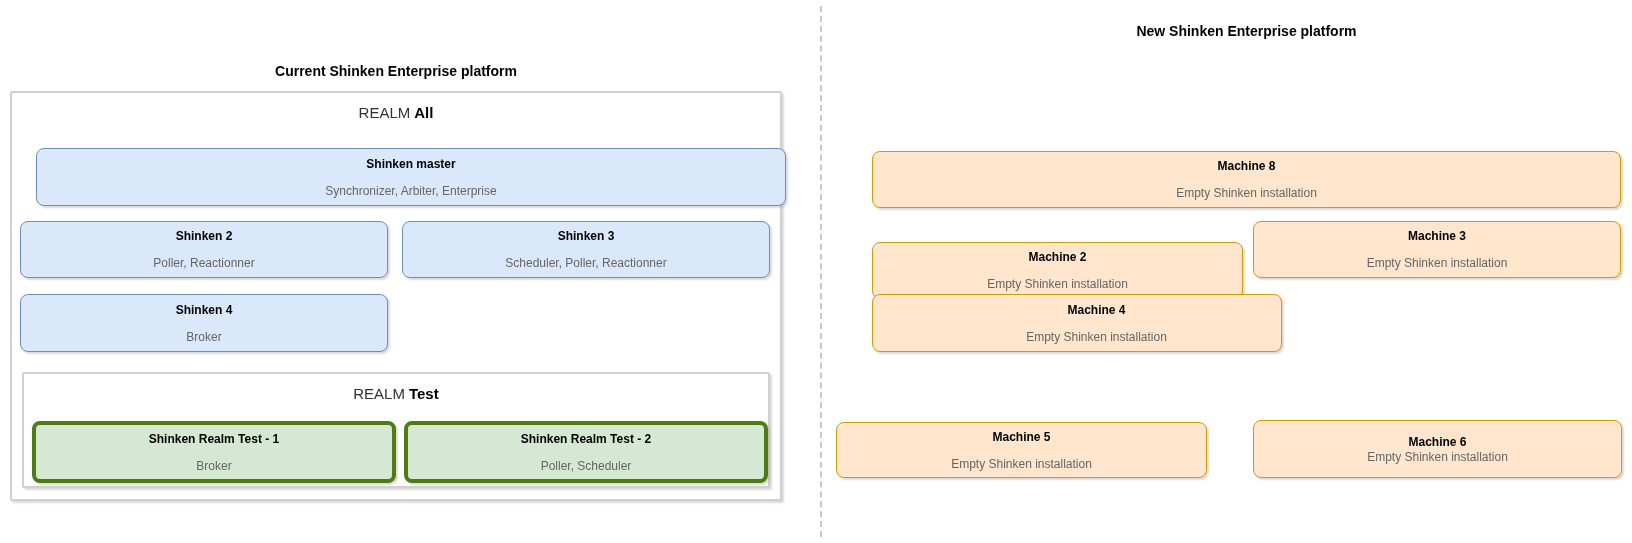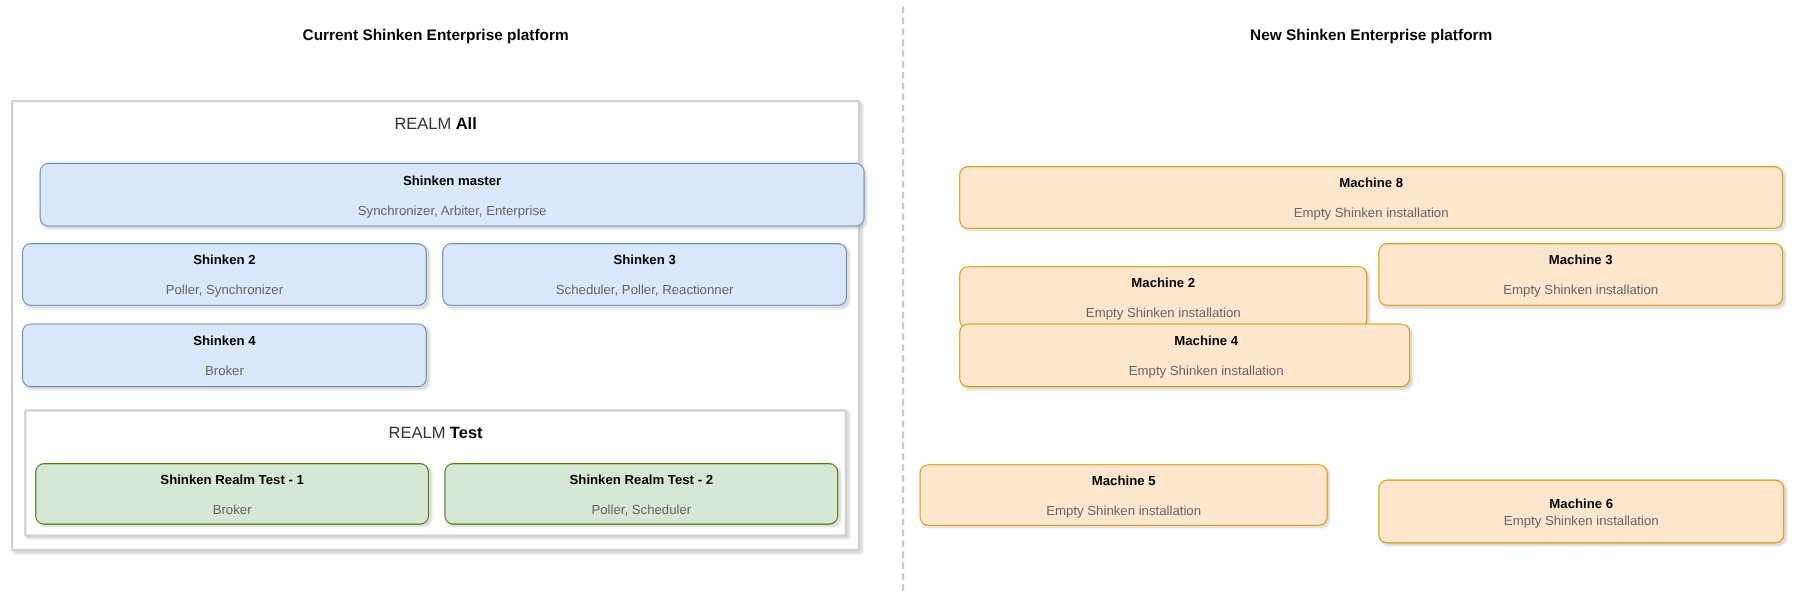--- a/index.html
+++ b/index.html
@@ -44,56 +44,56 @@
     display: flex;
     flex-direction: column;
     align-items: center;
     justify-content: center;
     gap: 13px;
     font-size: 12px;
     line-height: 14px;
     text-align: center;
     box-shadow: 2px 2px 2px rgba(150,150,150,0.35);
   }
-  .node.tight { gap: 1px; margin-top: 16px; }
+  .node.tight { gap: 1px; }
   .node .node-title { font-weight: bold; color: #000; }
   .node .node-subtitle { color: #666; }
   .blue   { background: #dae8fc; border: 1px solid #6c8ebf; }
-  .green  { background: #d5e8d4; border: 1px solid #4d7c0f; }
+  .green  { background: #d5e8d4; border: 4px solid #4d7c0f; }
   .orange { background: #ffe6cc; border: 1px solid #d79b00; }
   .divider {
     position: absolute;
     left: 820px;
     top: 6px;
     bottom: 6px;
     width: 0;
     border-left: 2px dashed #c8c8c8;
   }
 </style>
 </head>
 <body>
 
 <div id="stage">
 
-  <div class="panel-title" style="left:10px; width:772px;">Current Shinken Enterprise platform</div>
+  <div class="panel-title" style="left:10px; width:772px;margin-top:40px;">Current Shinken Enterprise platform</div>
 
   <div class="realm" style="left:10px; top:91px; width:768px; height:406px;">
     <div class="realm-label">
       <span>REALM</span><span class="realm-name">All</span>
     </div>
   </div>
 
   <div class="node blue" style="left:20px; top:148px; width:748px; height:56px;margin-left:16px;">
     <div class="node-title">Shinken master</div>
     <div class="node-subtitle">Synchronizer, Arbiter, Enterprise</div>
   </div>
 
   <div class="node blue" style="left:20px; top:221px; width:366px; height:55px;">
     <div class="node-title">Shinken 2</div>
-    <div class="node-subtitle">Poller, Synchronizer</div>
+    <div class="node-subtitle">Poller, Reactionner</div>
   </div>
 
   <div class="node blue" style="left:402px; top:221px; width:366px; height:55px;">
     <div class="node-title">Shinken 3</div>
     <div class="node-subtitle">Scheduler, Poller, Reactionner</div>
   </div>
 
   <div class="node blue" style="left:20px; top:294px; width:366px; height:56px;">
     <div class="node-title">Shinken 4</div>
     <div class="node-subtitle">Broker</div>

